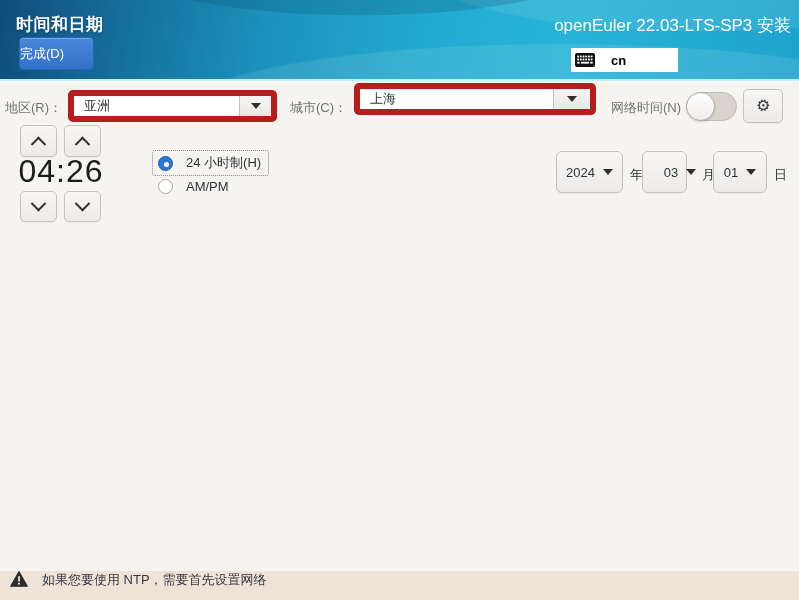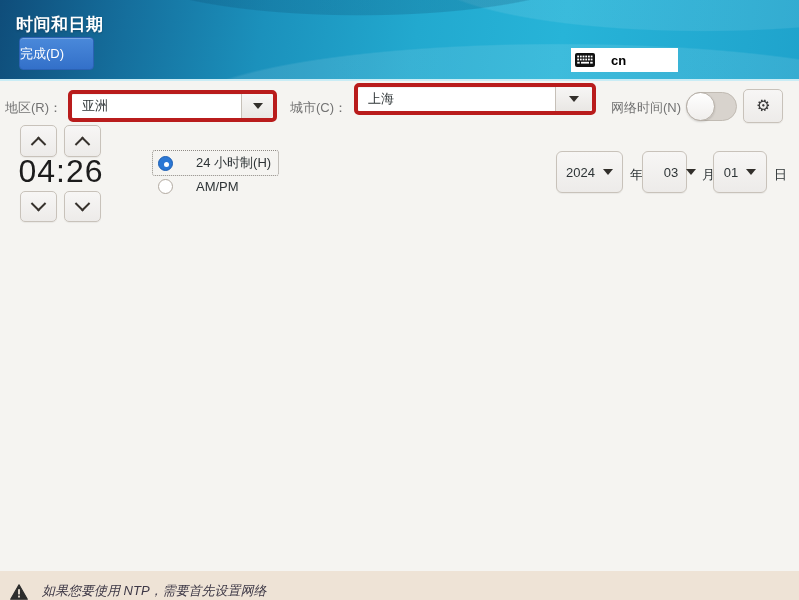--- a/index.html
+++ b/index.html
@@ -34,21 +34,21 @@
   .kbd-indicator {
     position:absolute; left:571px; top:48px; width:107px; height:24px;
     background:#ffffff; display:flex; align-items:center; gap:16px; padding-left:4px;
   }
   .kbd-label { font-size:13px; color:#000000; font-weight:bold; }
 
   
   .lbl { position:absolute; font-size:13px; color:#737373; }
   .combo {
     position:absolute; height:32px; background:#ffffff;
-    border:4px solid #b91c1c; border-radius:5px;
+    border:6px solid #b91c1c; border-radius:5px;
     display:flex; align-items:center; box-shadow:inset 0 1px 1px rgba(0,0,0,0.05);
     cursor:pointer;
   }
   .combo-text { flex:1; padding-left:10px; font-size:13px; color:#2e3436; }
   .combo-arrow {
     height:100%; display:flex; align-items:center; justify-content:center;
     background:linear-gradient(to bottom,#f7f6f5,#e9e7e4);
     border-left:1px solid #c6c0b8; border-radius:0 4px 4px 0;
   }
   .caret { width:0; height:0; border-left:5px solid transparent; border-right:5px solid transparent; border-top:6px solid #322f2b; }
@@ -77,49 +77,50 @@
   .spin-btn { width:37px; height:32px; }
   .chev { display:block; width:11px; height:11px; }
   .chev.up   { border-top:2px solid #37322d; border-left:2px solid #37322d; transform:rotate(45deg) translate(2px,2px); }
   .chev.down { border-bottom:2px solid #37322d; border-right:2px solid #37322d; transform:rotate(45deg) translate(-2px,-2px); }
   .time-display {
     position:absolute; left:18px; top:153px; width:86px; text-align:center;
     font-size:32px; color:#1c1c1c; letter-spacing:1px;
   }
 
   
-  .radio-item { position:absolute; display:flex; align-items:center; gap:23px; font-size:13px; color:#2e3436; cursor:pointer; }
+  .radio-item { position:absolute; display:flex; align-items:center; gap:13px; font-size:13px; color:#2e3436; cursor:pointer; }
   .radio-item.focused { border:1px dotted #8f8a84; border-radius:3px; padding:3px 7px 3px 5px; }
   .radio { width:15px; height:15px; border-radius:50%; background:#ffffff; border:1px solid #b1a9a0; position:relative; flex:none; }
   .radio.selected { background:#2b77d4; border-color:#1d5fb4; }
   .radio.selected::after {
     content:""; position:absolute; left:5px; top:5px; width:5px; height:5px;
     border-radius:50%; background:#ffffff;
   }
 
   
   .date-btn { height:42px; gap:8px; border-radius:6px; }
   .date-suffix { position:absolute; font-size:13px; color:#2e3436; }
 
   
   .footer {
     position:absolute; left:0; top:571px; width:799px; height:29px;
-    background:#eee3d6; display:flex; align-items:flex-end;font-style:italic;
+    background:#eee3d6; display:flex; align-items:flex-start;
   }
   .footer .warn-icon { margin-left:10px; }
   .footer-text { margin-left:14px; font-size:13px; color:#3d3846; }
 </style>
 </head>
 <body>
 
 <div class="screen">
 
   <div class="banner">
     <div class="banner-title">时间和日期</div>
     <div class="done-btn">完成(D)</div>
+    <div class="distro">openEuler 22.03-LTS-SP3 安装</div>
     <div class="kbd-indicator">
       <span style="display:flex;">
         <svg width="20" height="14" viewBox="0 0 20 14">
           <rect x="0" y="0" width="20" height="14" rx="2" fill="#111111"></rect>
           <g fill="#ffffff">
             <rect x="2.2" y="2.6" width="1.8" height="1.8"></rect>
               <rect x="4.9" y="2.6" width="1.8" height="1.8"></rect>
               <rect x="7.6" y="2.6" width="1.8" height="1.8"></rect>
               <rect x="10.3" y="2.6" width="1.8" height="1.8"></rect>
               <rect x="13.0" y="2.6" width="1.8" height="1.8"></rect>

